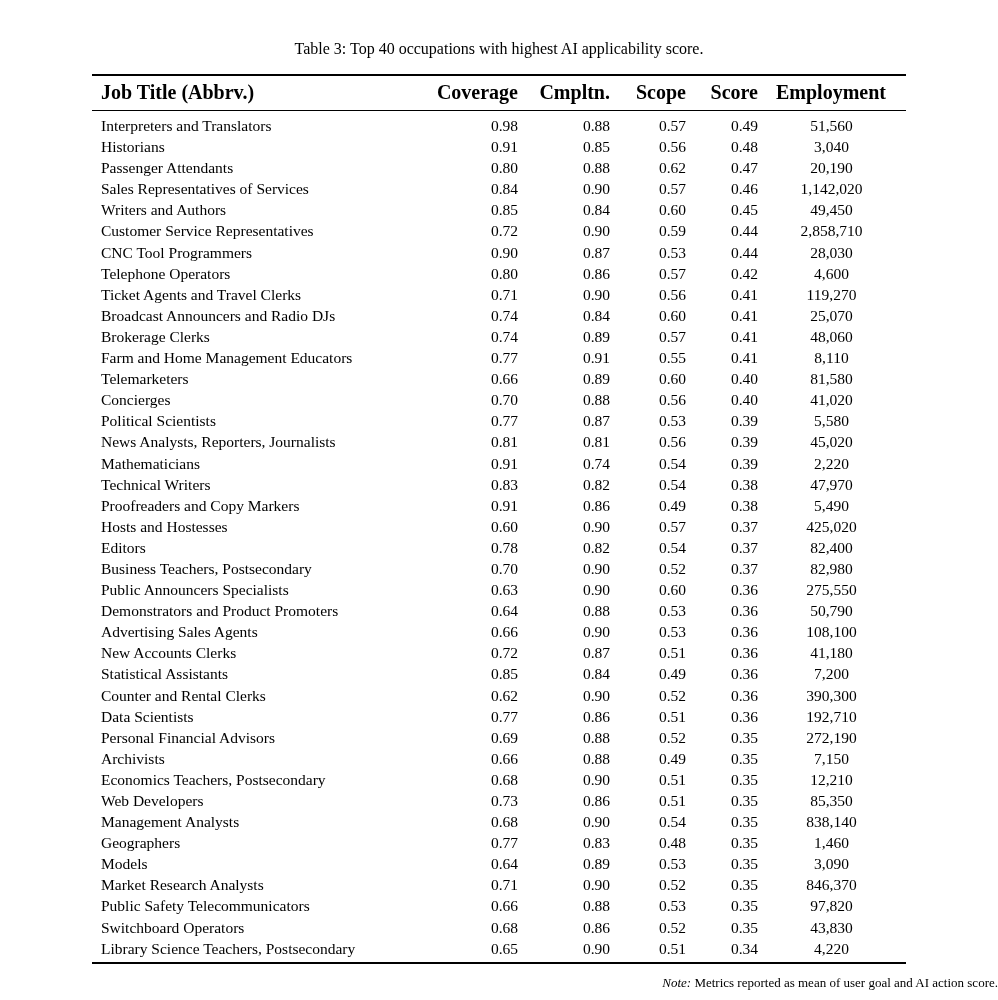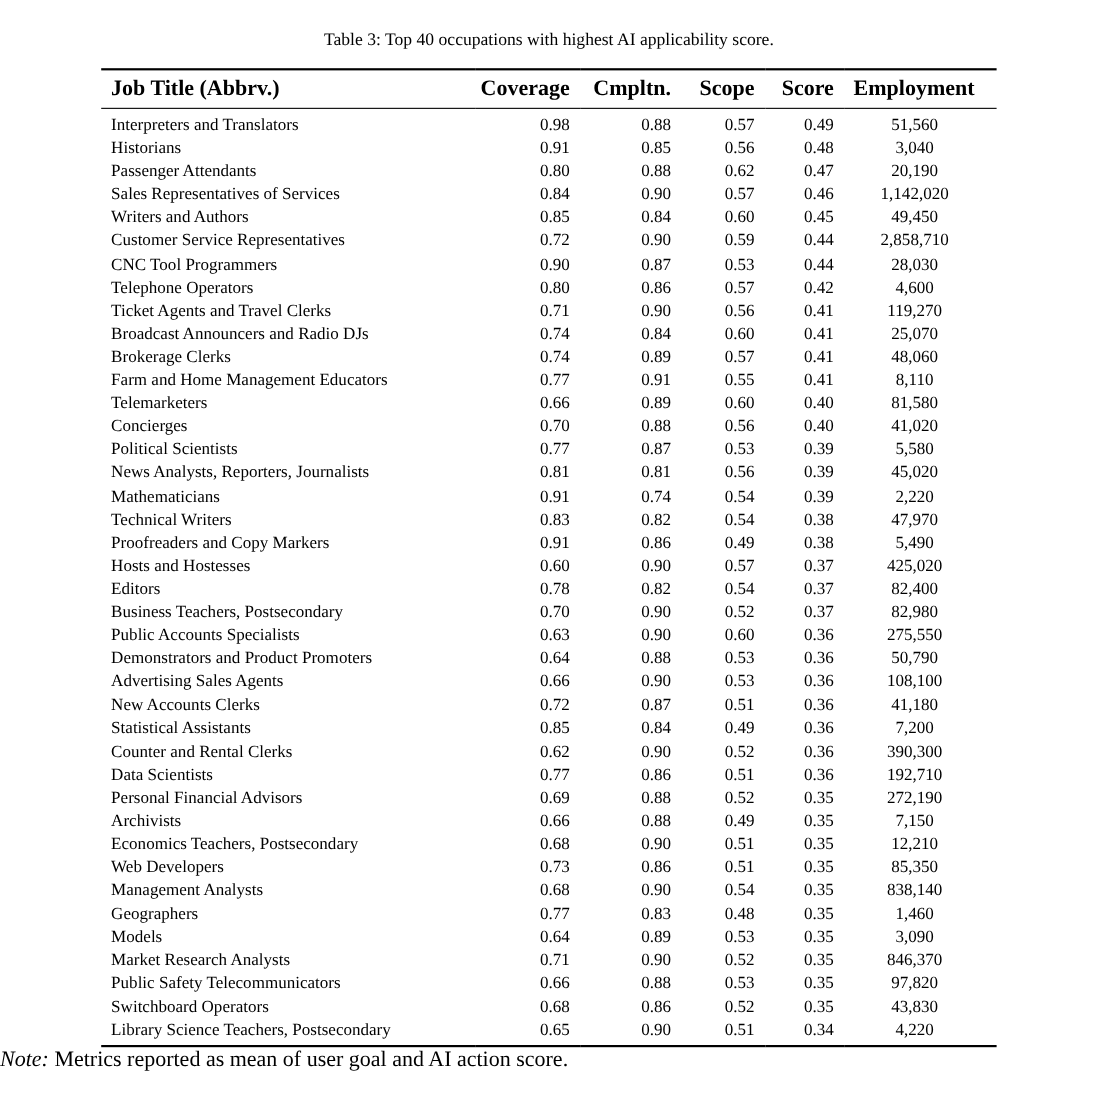--- a/index.html
+++ b/index.html
@@ -6,21 +6,21 @@
     margin: 0;
     padding: 0;
     background: #ffffff;
     color: #000000;
     font-family: "Liberation Serif", "DejaVu Serif", serif;
   }
   .page {
     width: 998px;
     height: 1000px;
     box-sizing: border-box;
-    padding-top: 28px;
+    padding-top: 40px;
     background: #ffffff;
     overflow: hidden;
   }
   .caption {
     text-align: center;
     font-size: 16px;
     margin: 0 0 16px 0;
   }
   table.paper-table {
     border-collapse: collapse;
@@ -60,23 +60,23 @@
   }
   table.paper-table tbody tr:first-child td { padding-top: 4px; }
   table.paper-table tbody tr:last-child td { padding-bottom: 3px; }
   .col-w-title { width: 340px; }
   .col-w-coverage { width: 96px; }
   .col-w-cmpltn { width: 92px; }
   .col-w-scope { width: 76px; }
   .col-w-score { width: 72px; }
   .col-w-emp { width: 138px; }
   .table-note {
-    text-align: left;
-    font-size: 20px;
-    margin-top: 0;
+    text-align: right;
+    font-size: 13px;
+    margin-top: 11px;
   }
   .table-note .note-label { font-style: italic; }
 </style>
 </head>
 <body>
 
 <div class="page">
   <div class="caption">Table 3: Top 40 occupations with highest AI applicability score.</div>
 
   <table class="paper-table">
@@ -269,21 +269,21 @@
         </tr>
         <tr>
           <td class="col-title">Business Teachers, Postsecondary</td>
           <td class="col-num">0.70</td>
           <td class="col-num">0.90</td>
           <td class="col-num">0.52</td>
           <td class="col-num">0.37</td>
           <td class="col-emp">82,980</td>
         </tr>
         <tr>
-          <td class="col-title">Public Accounts Specialists</td>
+          <td class="col-title">Public Announcers Specialists</td>
           <td class="col-num">0.63</td>
           <td class="col-num">0.90</td>
           <td class="col-num">0.60</td>
           <td class="col-num">0.36</td>
           <td class="col-emp">275,550</td>
         </tr>
         <tr>
           <td class="col-title">Demonstrators and Product Promoters</td>
           <td class="col-num">0.64</td>
           <td class="col-num">0.88</td>

